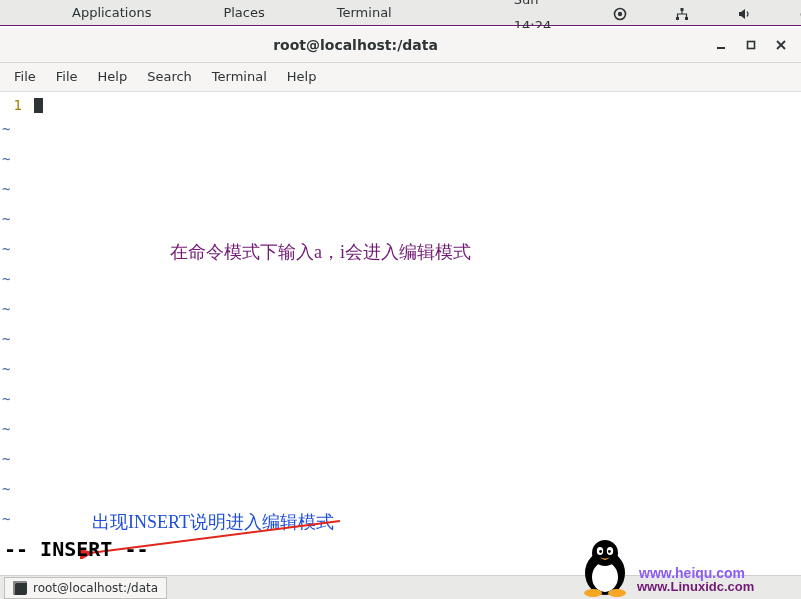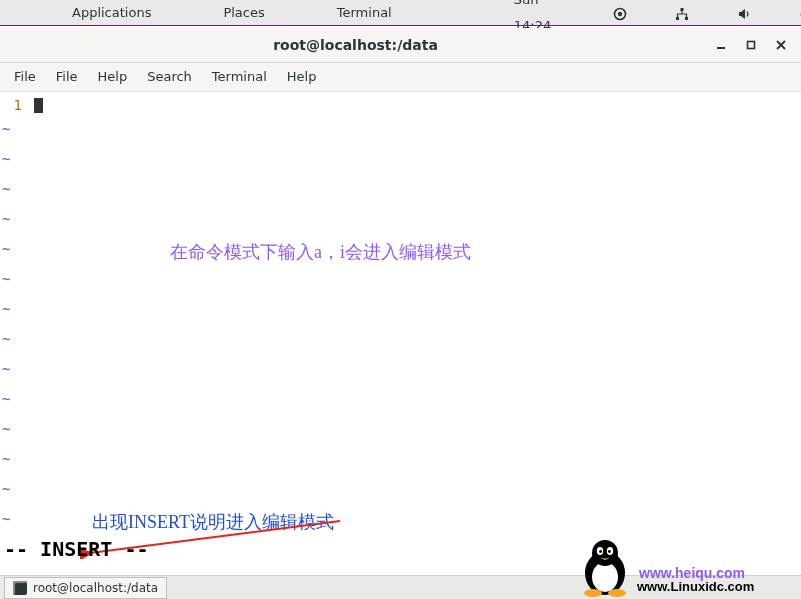--- a/index.html
+++ b/index.html
@@ -145,21 +145,21 @@
     top: 6px;
     width: 9px;
     height: 15px;
     background: #2e3436;
   }
 
   .annotation1 {
     position: absolute;
     left: 170px;
     top: 148px;
-    color: #8b5cf6;
+    color: #701a75;
     font-family: "SimSun", "宋体", serif;
     font-size: 18px;
   }
   .annotation2 {
     position: absolute;
     left: 92px;
     top: 418px;
     color: #1e4ed8;
     font-family: "SimSun", "宋体", serif;
     font-size: 18px;
@@ -253,21 +253,21 @@
     color: #8b5cf6;
     white-space: nowrap;
   }
   .watermark .wm-text2b {
     position: absolute;
     left: 62px;
     top: 42px;
     font-family: "Arial Black", sans-serif;
     font-size: 13px;
     font-weight: 900;
-    color: #000000;
+    color: #701a75;
     white-space: nowrap;
   }
 </style>
 </head>
 <body>
 
 <div class="top-panel">
   <span class="activities-icon"></span>
   <span class="menu-item">Applications</span>
   <span class="menu-item">Places</span>

